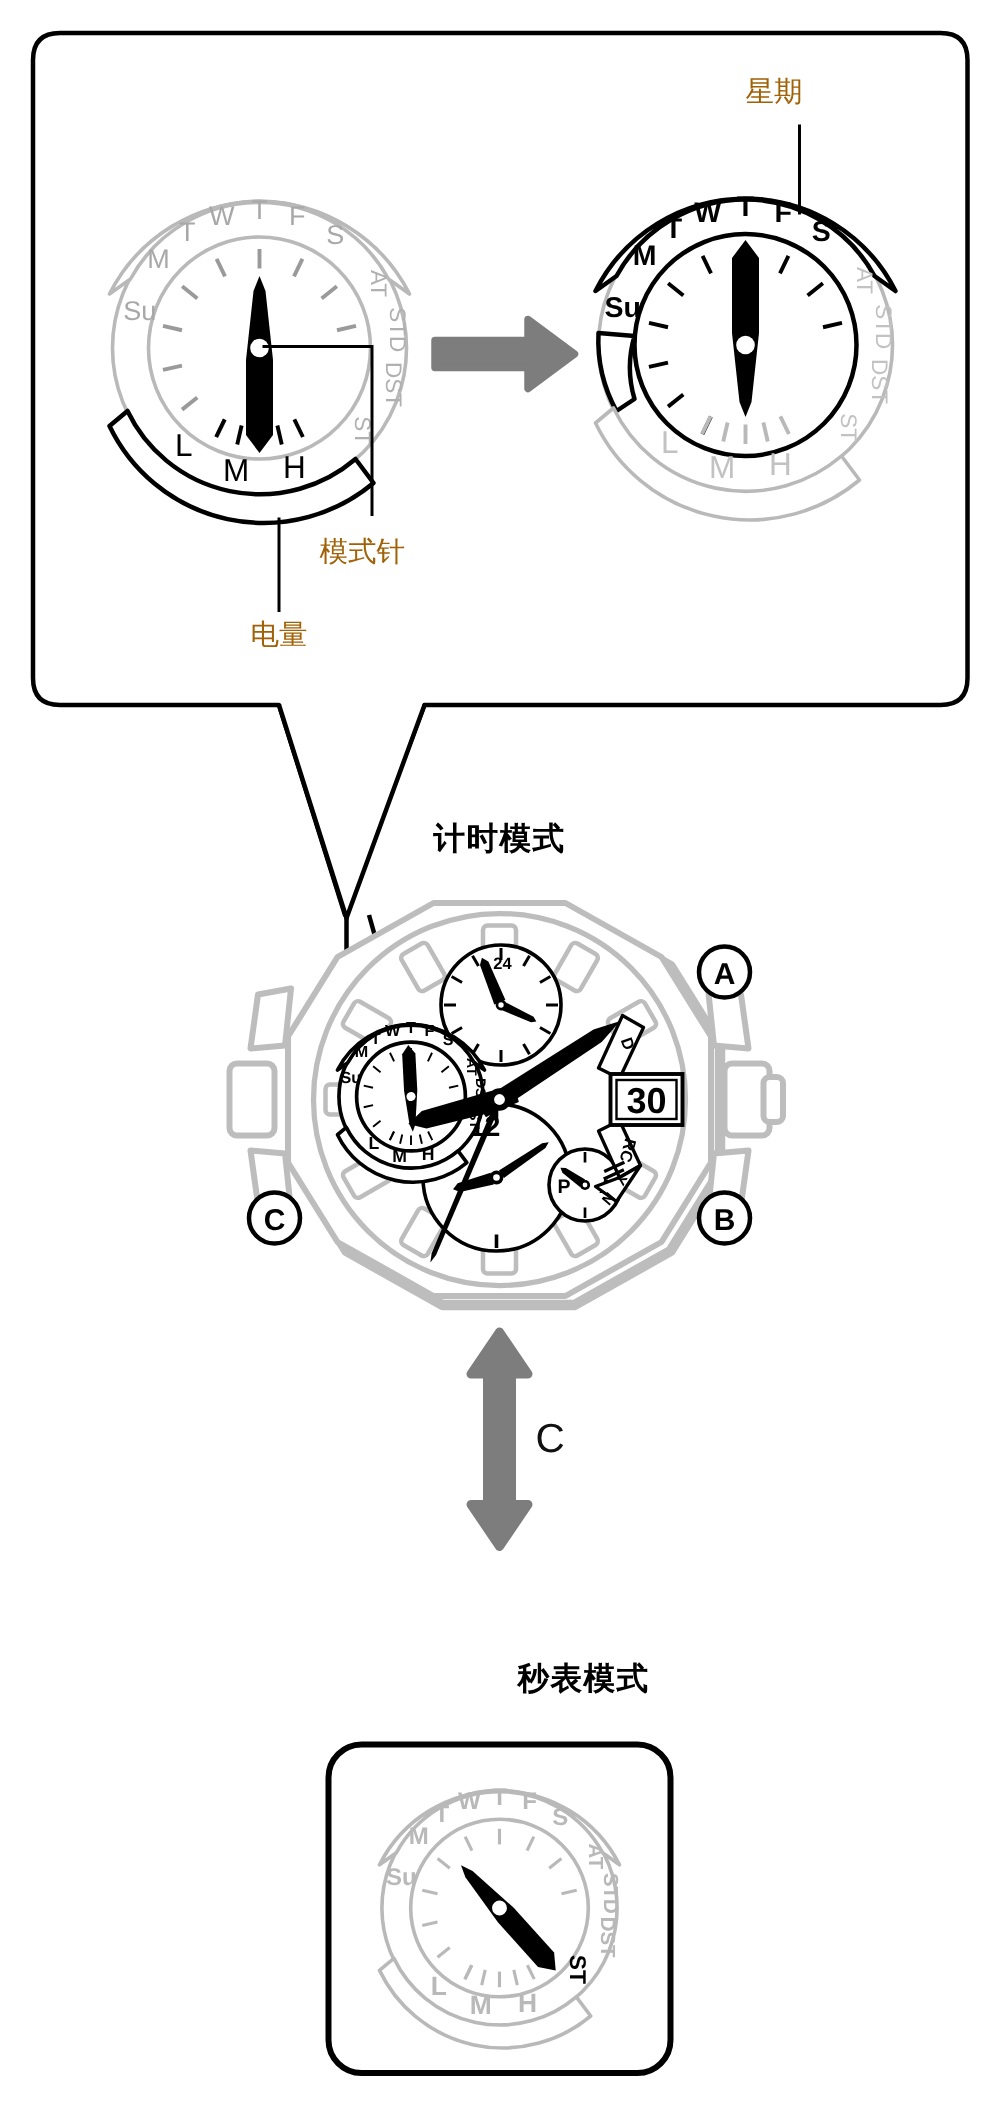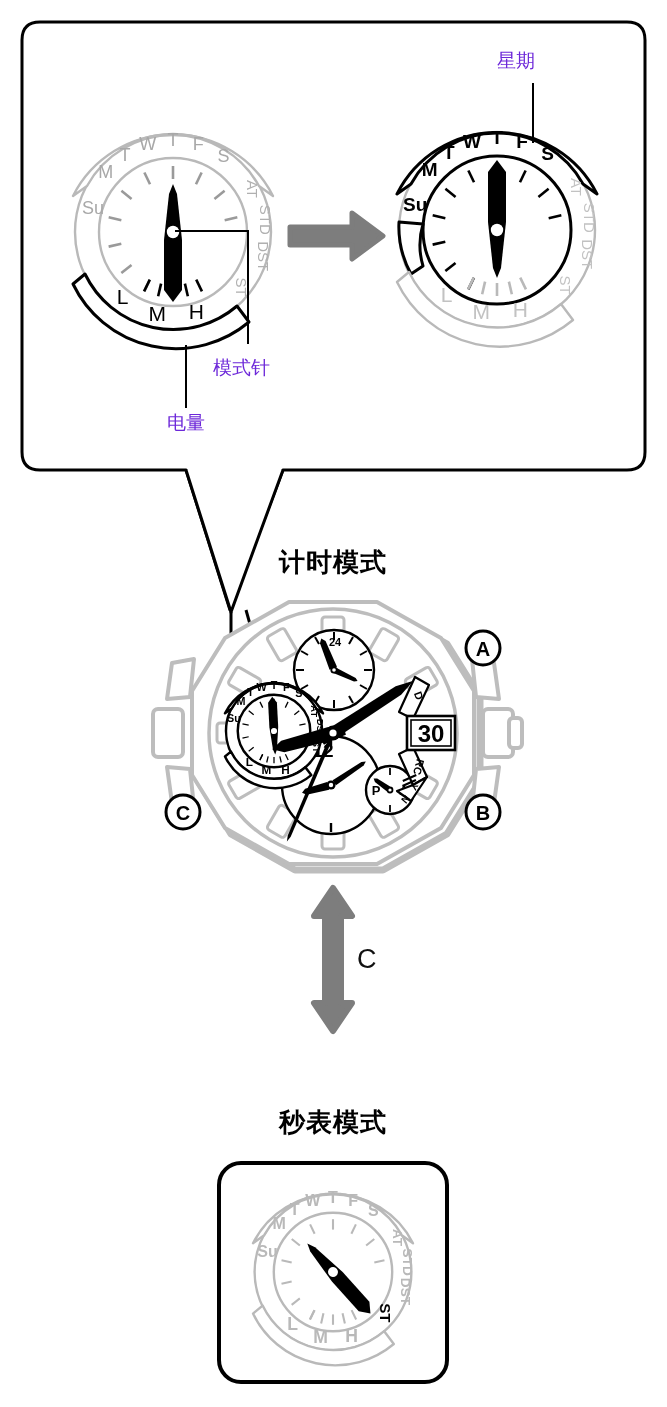--- a/index.html
+++ b/index.html
@@ -1,22 +1,22 @@
 <!DOCTYPE html>
 <html><head>
 <meta charset="utf-8">
 <style>
   html,body{margin:0;padding:0;background:#fff;}
   body{width:667px;height:1407px;position:relative;overflow:hidden;
        font-family:"Liberation Sans","DejaVu Sans",sans-serif;color:#000;}
   .stage{position:absolute;left:0;top:0;width:667px;height:1407px;}
   svg{display:block;}
   .abs{position:absolute;}
-  .ttl{font-weight:bold;font-size:26px;letter-spacing:1px;text-align:center;color:#000;}
-  .lbl{font-size:19px;color:#6d28d9;}
+  .ttl{font-weight:bold;font-size:21px;letter-spacing:1px;text-align:center;color:#000;}
+  .lbl{font-size:19px;color:#a16207;}
   .bigC{font-size:27px;color:#111;font-family:"Liberation Sans",sans-serif;}
 </style>
 </head>
 <body>
 
 <div class="stage">
 
 <svg width="667" height="1407" viewBox="0 0 667 1407">
   <defs>
 
@@ -408,15 +408,15 @@
 <div class="abs lbl" style="left:497px;top:48px;">星期</div>
 
 <div class="abs lbl" style="left:213px;top:355px;">模式针</div>
 
 <div class="abs lbl" style="left:167px;top:410px;">电量</div>
 
 <div class="abs ttl" style="left:233px;top:545px;width:200px;">计时模式</div>
 
 <div class="abs bigC" style="left:357px;top:944px;">C</div>
 
-<div class="abs ttl" style="left:233px;top:1105px;width:200px;">秒表模式</div>
+<div class="abs ttl" style="left:233px;top:1105px;width:200px;text-align:right;">秒表模式</div>
 
 </div>
 
 </body></html>

